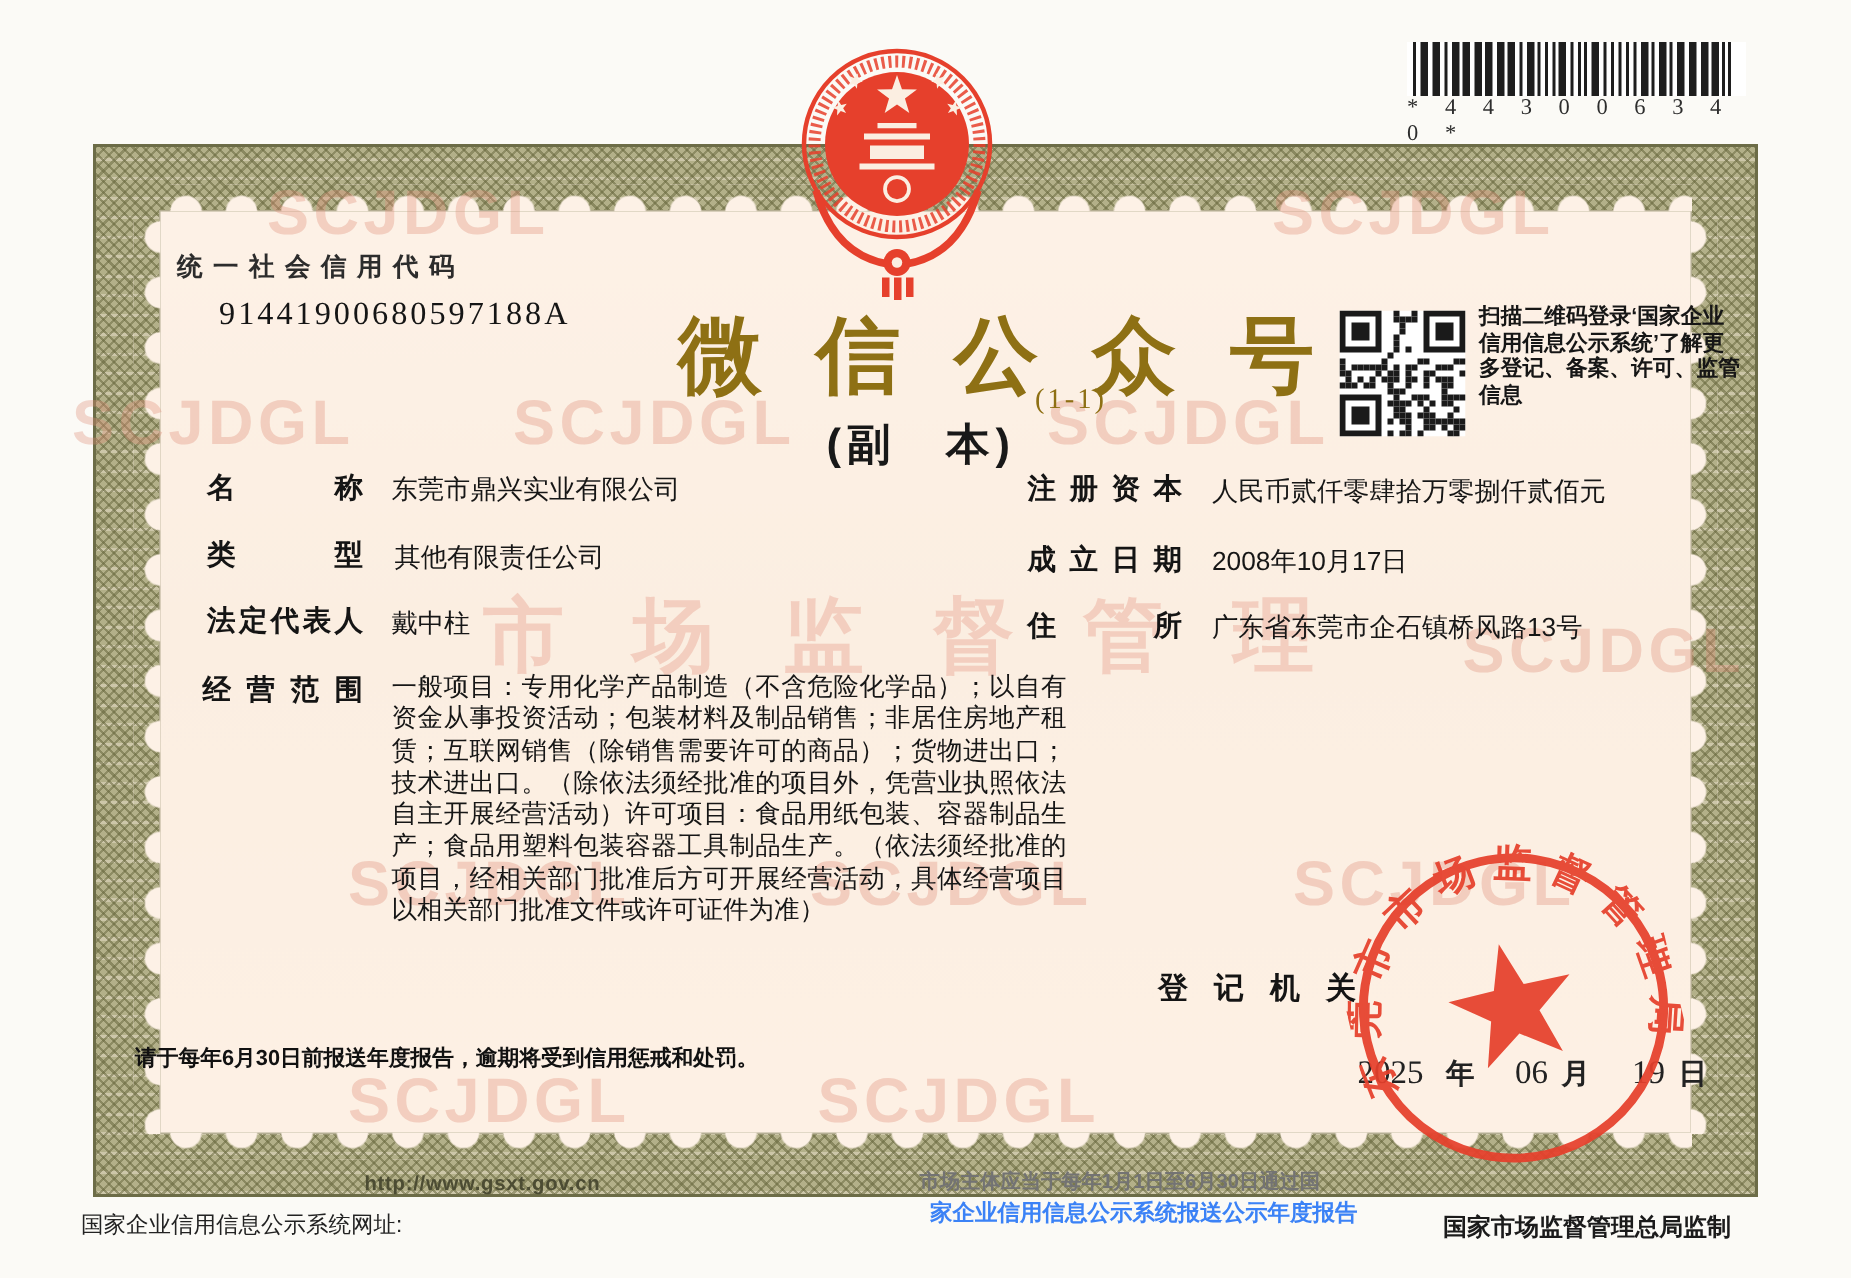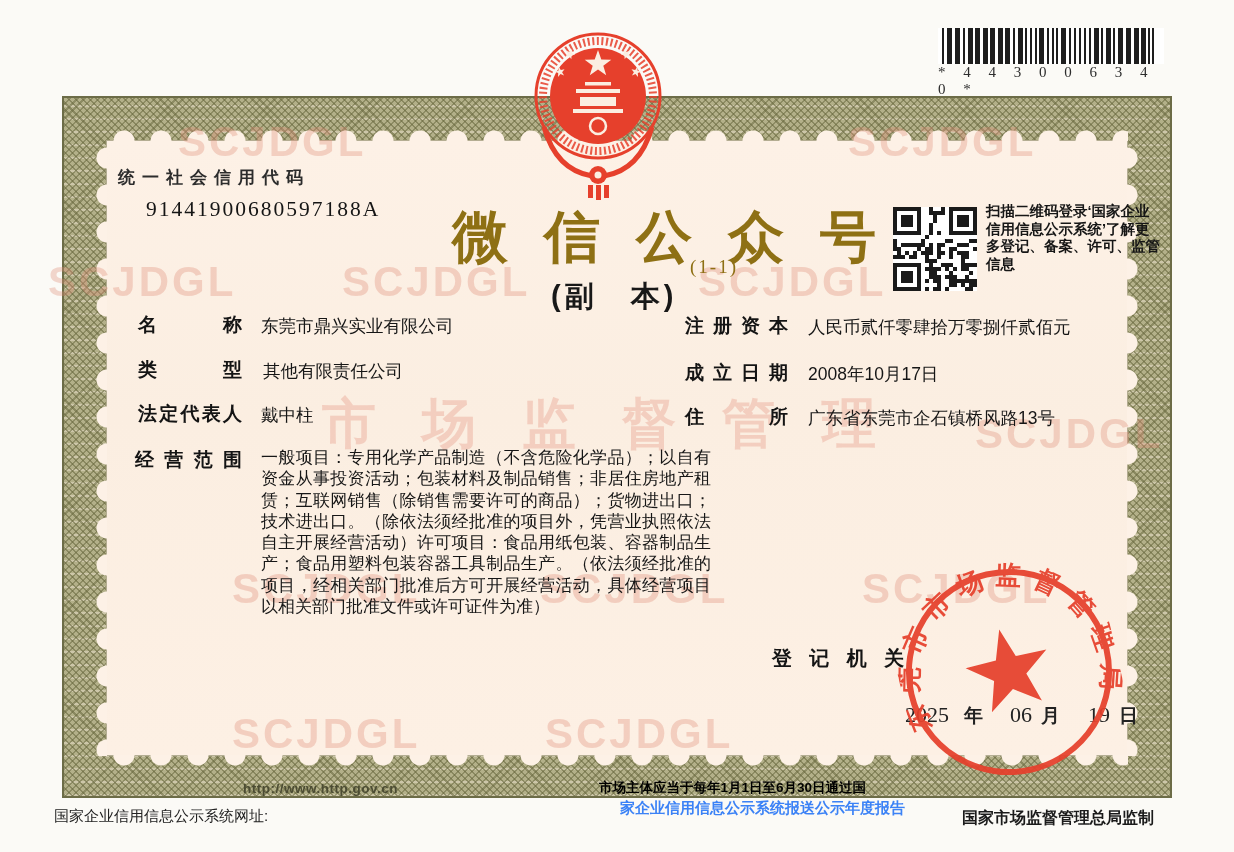--- a/index.html
+++ b/index.html
@@ -55,21 +55,21 @@
   .qr-caption{left:986px;top:203px;width:174px;font-size:14.5px;line-height:17.5px;font-weight:600;color:#161616;}
   .flabel{font-size:19px;font-weight:700;color:#141414;display:flex;justify-content:space-between;}
   .fvalue{font-size:17.5px;color:#161616;white-space:nowrap;}
   .scope{left:261px;top:447px;width:450px;font-size:17px;line-height:21.3px;color:#161616;text-align:justify;font-weight:500;}
   .reg-label{left:772px;top:645px;width:132px;font-size:20px;font-weight:700;display:flex;justify-content:space-between;color:#141414;}
   .date-row{left:905px;top:702px;display:flex;align-items:baseline;color:#222;}
   .date-num{font-family:"Liberation Serif","DejaVu Serif",serif;font-size:22px;}
   .date-unit{font-size:19px;font-weight:700;}
   .notice{left:90px;top:696px;width:490px;font-size:14.5px;font-weight:700;line-height:21.5px;color:#111;}
   .band-url{left:243px;top:781px;font-size:13.5px;font-weight:700;color:#4c4c33;letter-spacing:.5px;}
-  .band-note{left:599px;top:779px;font-size:13.5px;font-weight:600;color:#000000;}
+  .band-note{left:599px;top:779px;font-size:13.5px;font-weight:600;color:#737373;padding-left:14px;}
   .foot-left{left:54px;top:807px;font-size:15px;color:#222;}
   .foot-mid{left:600px;top:799px;font-size:15px;font-weight:600;color:#3b82f6;margin-left:20px;}
   .foot-right{left:962px;top:808px;font-size:16px;font-weight:600;color:#1b1b1b;}
   .barcode-digits{left:938px;top:64px;width:226px;text-align:left;font-size:15px;
       letter-spacing:7px;color:#2d2d2d;font-family:"Liberation Serif","DejaVu Serif",serif;}
   .seal{left:900px;top:563px;transform:rotate(-13deg);opacity:.93;}
 </style>
 </head>
 <body>
 
@@ -368,19 +368,20 @@
 <svg class="abs seal" width="218" height="218" viewBox="0 0 220 220">
   <circle cx="110" cy="110" r="101" fill="none" stroke="#e6402c" stroke-width="6"></circle>
   <path id="sealArc" d="M 25 152 A 93 93 0 1 1 195 152" fill="none"></path>
   <text font-size="26" font-weight="700" fill="#e6402c" letter-spacing="11" font-family="Liberation Sans, DejaVu Sans, sans-serif">
     <textPath href="#sealArc" startOffset="6" id="seal-textpath">东莞市市场监督管理局</textPath>
   </text>
   <path d="M110,66 L120.3,95.8 151.8,96.4 126.7,115.4 135.9,145.6 110,127.6 84.1,145.6 93.3,115.4 68.2,96.4 99.7,95.8 Z" fill="#e6402c"></path>
 </svg>
 
 <div class="abs notice">
+  <div>请于每年6月30日前报送年度报告，逾期将受到信用惩戒和处罚。</div>
 </div>
 
-<div class="abs band-url">http://www.http.gov.cn</div>
+<div class="abs band-url">http://www.gsxt.gov.cn</div>
 <div class="abs band-note">市场主体应当于每年1月1日至6月30日通过国</div>
 <div class="abs foot-left">国家企业信用信息公示系统网址:</div>
 <div class="abs foot-mid">家企业信用信息公示系统报送公示年度报告</div>
 <div class="abs foot-right">国家市场监督管理总局监制</div>
 
 </body></html>

